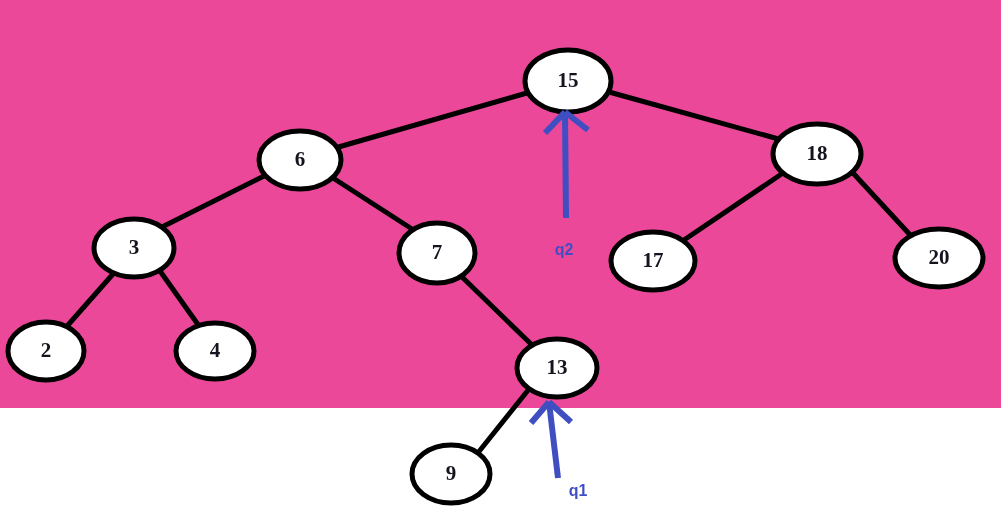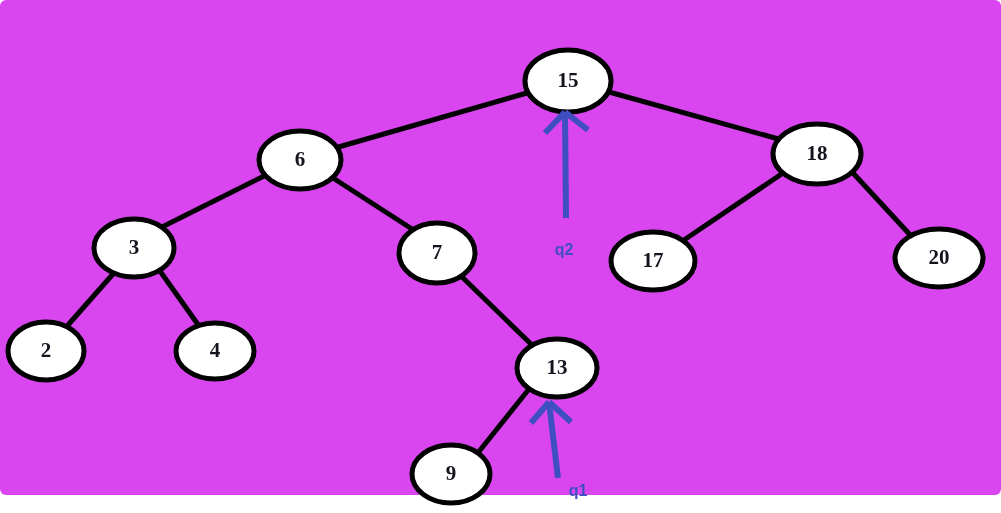--- a/index.html
+++ b/index.html
@@ -9,23 +9,22 @@
   }
   body {
     width: 1001px;
     height: 513px;
     font-family: "Liberation Sans", sans-serif;
     overflow: hidden;
   }
   #canvas-wrap {
     position: relative;
     width: 1001px;
-    height: 495px;
-    background: #d946ef;
-    border-radius: 6px;
+    height: 408px;
+    background: #ec4899;
   }
   svg#tree-svg {
     display: block;
     width: 1001px;
     height: 513px;
   }
   .edge-line {
     stroke: #000000;
     stroke-width: 5;
     stroke-linecap: round;

